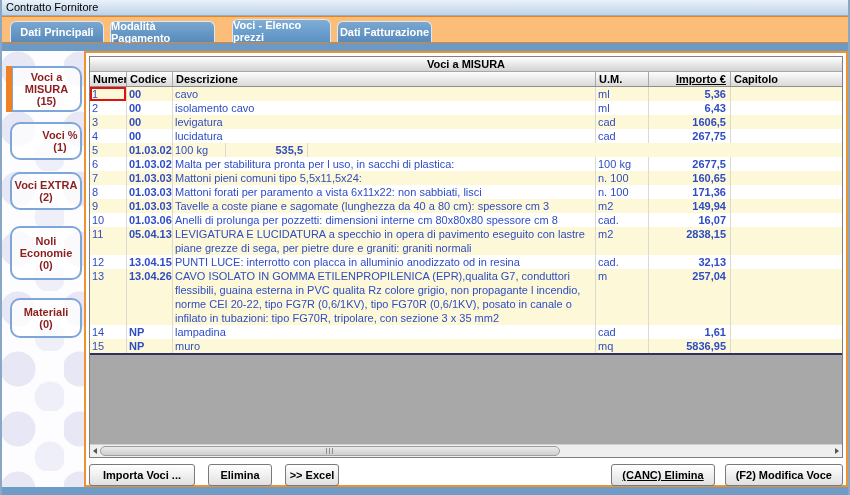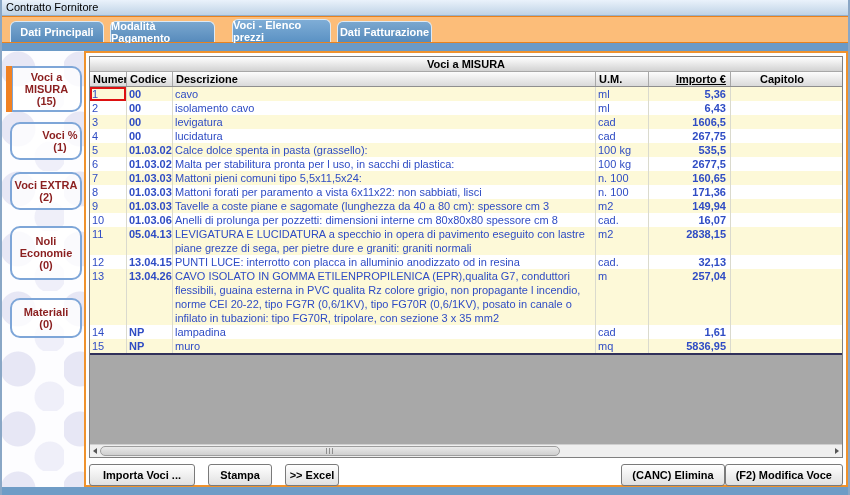--- a/index.html
+++ b/index.html
@@ -61,21 +61,21 @@
   .grow { display:flex; min-height:14px; background:#fff; cursor:default; }
   .grow.odd { background:#fdf9d8; }
   .cell { font-size:11px; line-height:14px; padding:0 2px; border-right:1px solid #dadace;
     color:#2f4cc4; overflow:hidden; }
   .cell.b { font-weight:bold; }
   .c0 { width:37px; flex:0 0 37px; }
   .c1 { width:46px; flex:0 0 46px; }
   .c2 { width:423px; flex:0 0 423px; }
   .c3 { width:53px; flex:0 0 53px; }
   .c4 { width:82px; flex:0 0 82px; text-align:right; padding-right:4px; }
-  .c5 { flex:1; border-right:none;margin-left:26px; }
+  .c5 { flex:1; border-right:none; }
   .cell.sel { box-shadow:inset 0 0 0 2px #dd1111; }
 
   .grid-void { flex:1; background:#a8a8a8; }
 
   
   .hscroll { height:13px; flex:0 0 13px; background:#efefef; border-top:1px solid #cfcfcf;
     position:relative; }
   .arr { position:absolute; top:0; width:10px; height:12px; display:flex;
     align-items:center; justify-content:center; cursor:pointer; }
   .arr.left  { left:0; }
@@ -181,21 +181,20 @@
               <div class="cell c0">4</div>
               <div class="cell c1 b">00</div>
               <div class="cell c2">lucidatura</div>
               <div class="cell c3">cad</div>
               <div class="cell c4 b">267,75</div>
               <div class="cell c5"></div>
             </div>
             <div class="grow odd">
               <div class="cell c0">5</div>
               <div class="cell c1 b">01.03.02.10</div>
-              <div class="cell c2">Calce dolce spenta in pasta (grassello):</div>
               <div class="cell c3">100 kg</div>
               <div class="cell c4 b">535,5</div>
               <div class="cell c5"></div>
             </div>
             <div class="grow even">
               <div class="cell c0">6</div>
               <div class="cell c1 b">01.03.02.12</div>
               <div class="cell c2">Malta per stabilitura pronta per l uso, in sacchi di plastica:</div>
               <div class="cell c3">100 kg</div>
               <div class="cell c4 b">2677,5</div>
@@ -283,25 +282,25 @@
             <span class="grip"></span>
           </div>
           <span class="arr right">
               <span class="tri r"></span>
             </span>
         </div>
       </div>
 
       <div class="btnrow" id="btnrow">
           <div class="btn" style="width: 106px; margin-right: 13px;">Importa Voci ...</div>
-          <div class="btn" style="width: 64px; margin-right: 13px;">Stampa</div>
+          <div class="btn" style="width: 64px; margin-right: 13px;">Elimina</div>
           <div class="btn" style="width: 54px; margin-right: 13px;">&gt;&gt; Excel</div>
           <div class="spacer"></div>
-          <div class="btn" style="margin-left: 28px;">(CANC) Elimina</div>
-          <div class="btn" style="">(F2) Modifica Voce</div>
+          <div class="btn" style="margin-left: 28px; text-decoration: underline;">(CANC) Elimina</div>
+          <div class="btn" style="margin-left: 10px;">(F2) Modifica Voce</div>
         </div>
 
     </div>
   </div>
 
   <div class="bottombar"></div>
 
 </div>
 
 </body></html>

